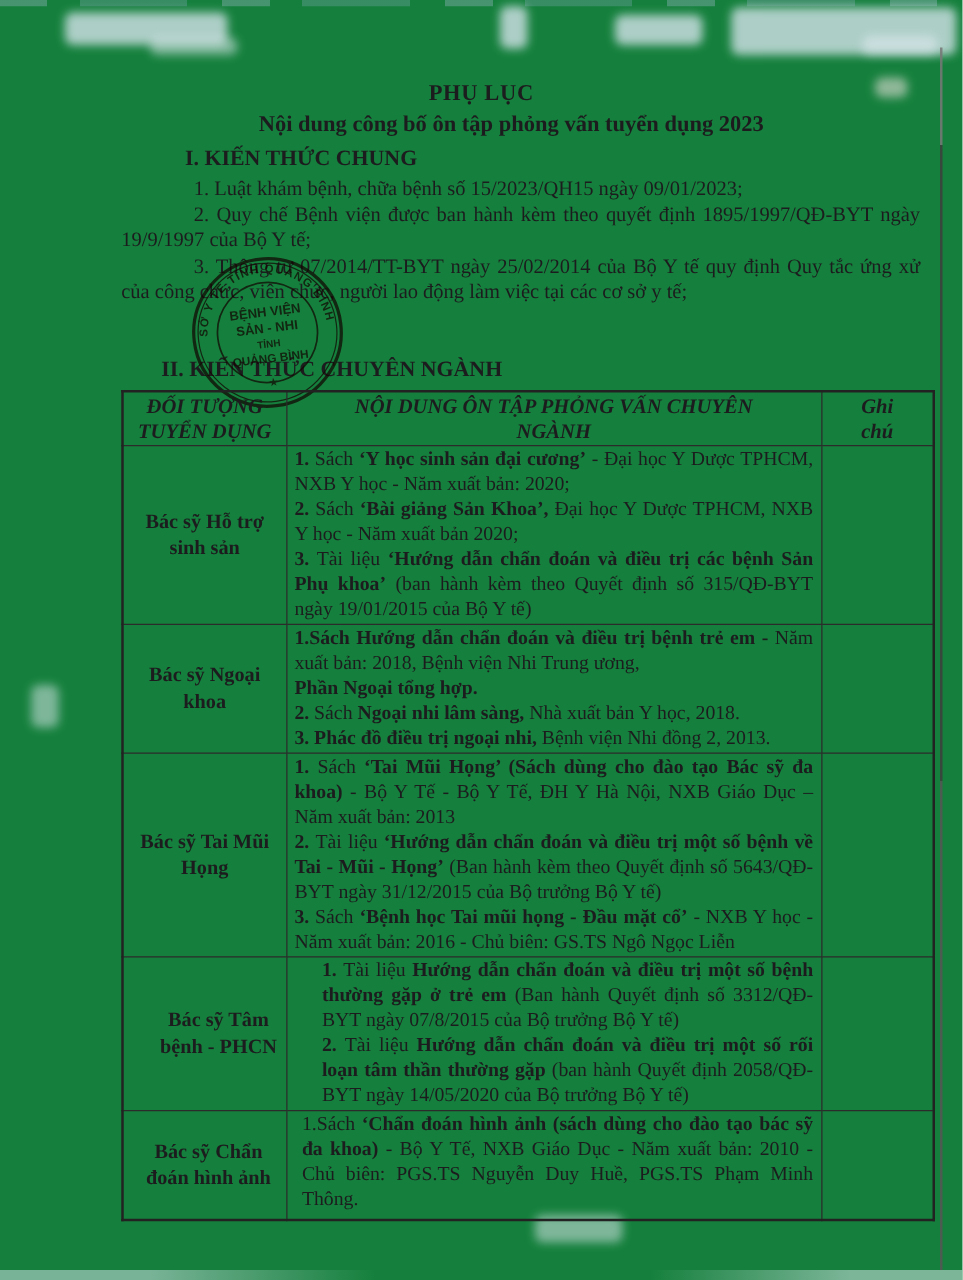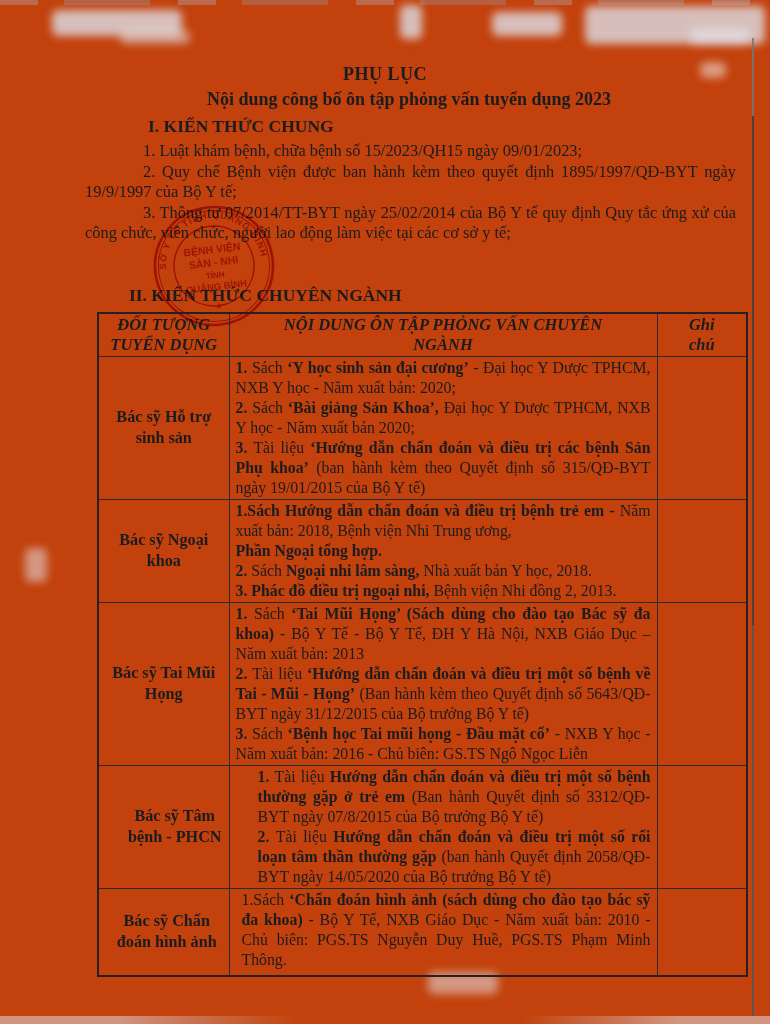--- a/index.html
+++ b/index.html
@@ -5,21 +5,21 @@
   html,body{margin:0;padding:0;}
   body{
     width:770px;height:1024px;
     background:#f4f6f8;
     font-family:"Liberation Serif","DejaVu Serif",serif;
     color:#1c1c1e;
     position:relative;overflow:hidden;
   }
   .page{
     position:absolute;left:0;top:0;width:770px;height:1024px;
-    background:#c2410c;
+    background:#15803d;
   }
   
   .bleed{position:absolute;border-radius:6px;filter:blur(4px);pointer-events:none;}
   .bl-blue{background:#dfe8f4;opacity:.75;}
   .bl-faint{background:#e6edf6;opacity:.5;}
   .bl-pink{background:#f4e6e4;opacity:.55;}
   .top-strip{
     position:absolute;left:0;top:0;width:770px;height:5px;opacity:.6;
     background:repeating-linear-gradient(90deg,
       rgba(170,190,215,.55) 0 38px, rgba(255,255,255,0) 38px 64px,
@@ -44,21 +44,21 @@
     font-size:18px;font-weight:bold;padding-left:24px;
   }
   .sec1-head{
     position:absolute;left:148px;top:116px;
     font-size:17.5px;font-weight:bold;
   }
   .body-text{
     position:absolute;left:85px;top:141px;width:651px;
     font-size:16.4px;line-height:20.6px;text-align:justify;
   }
-  .para{text-indent:58px;}
+  .para{text-indent:58px;margin-left:12px;}
   .sec2-head{
     position:absolute;left:129px;top:285px;
     font-size:17.5px;font-weight:bold;
   }
   
   .stamp{
     position:absolute;left:151px;top:203px;width:126px;height:126px;
     mix-blend-mode:multiply;opacity:.88;
     transform:rotate(-7deg);
     pointer-events:none;

